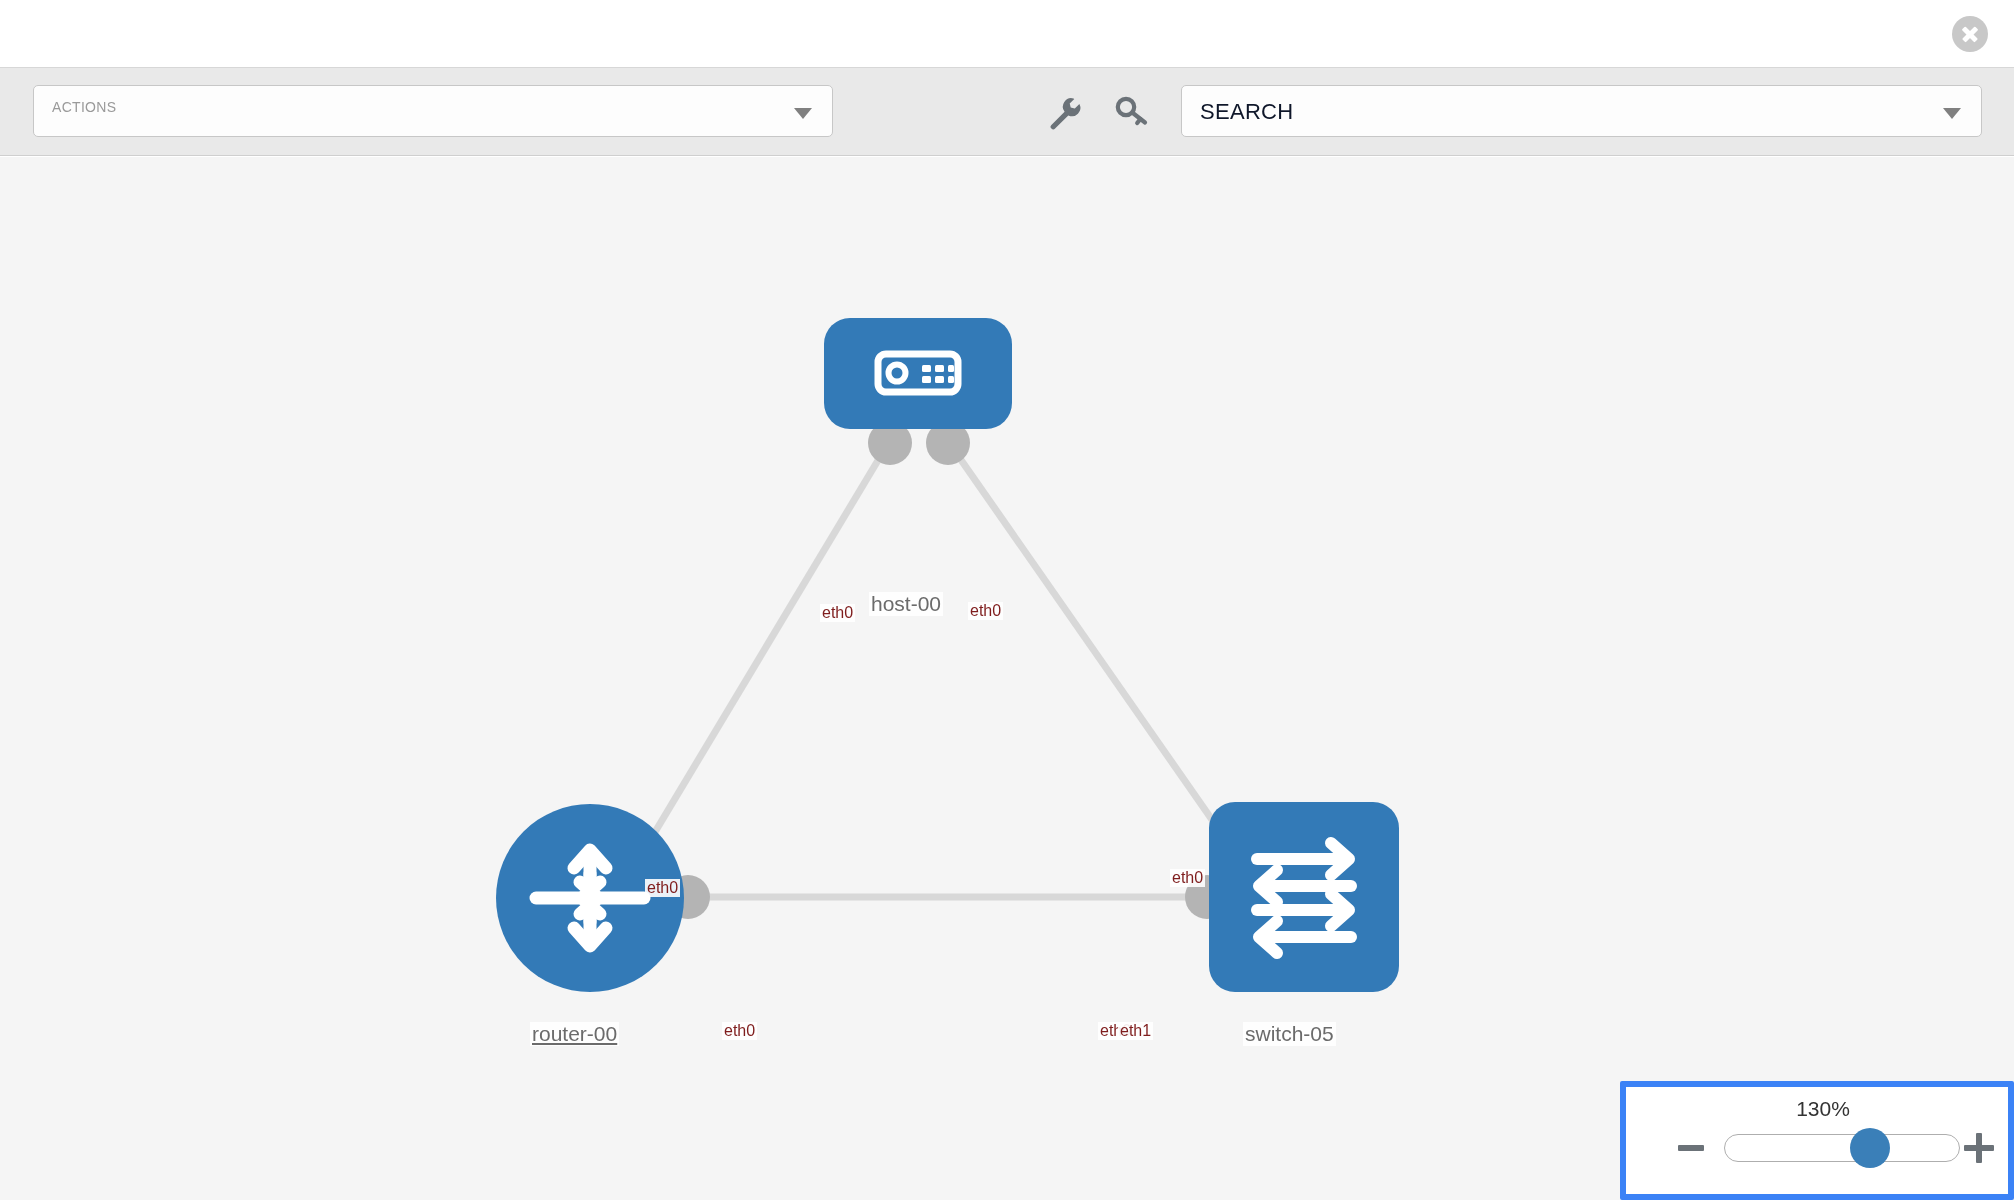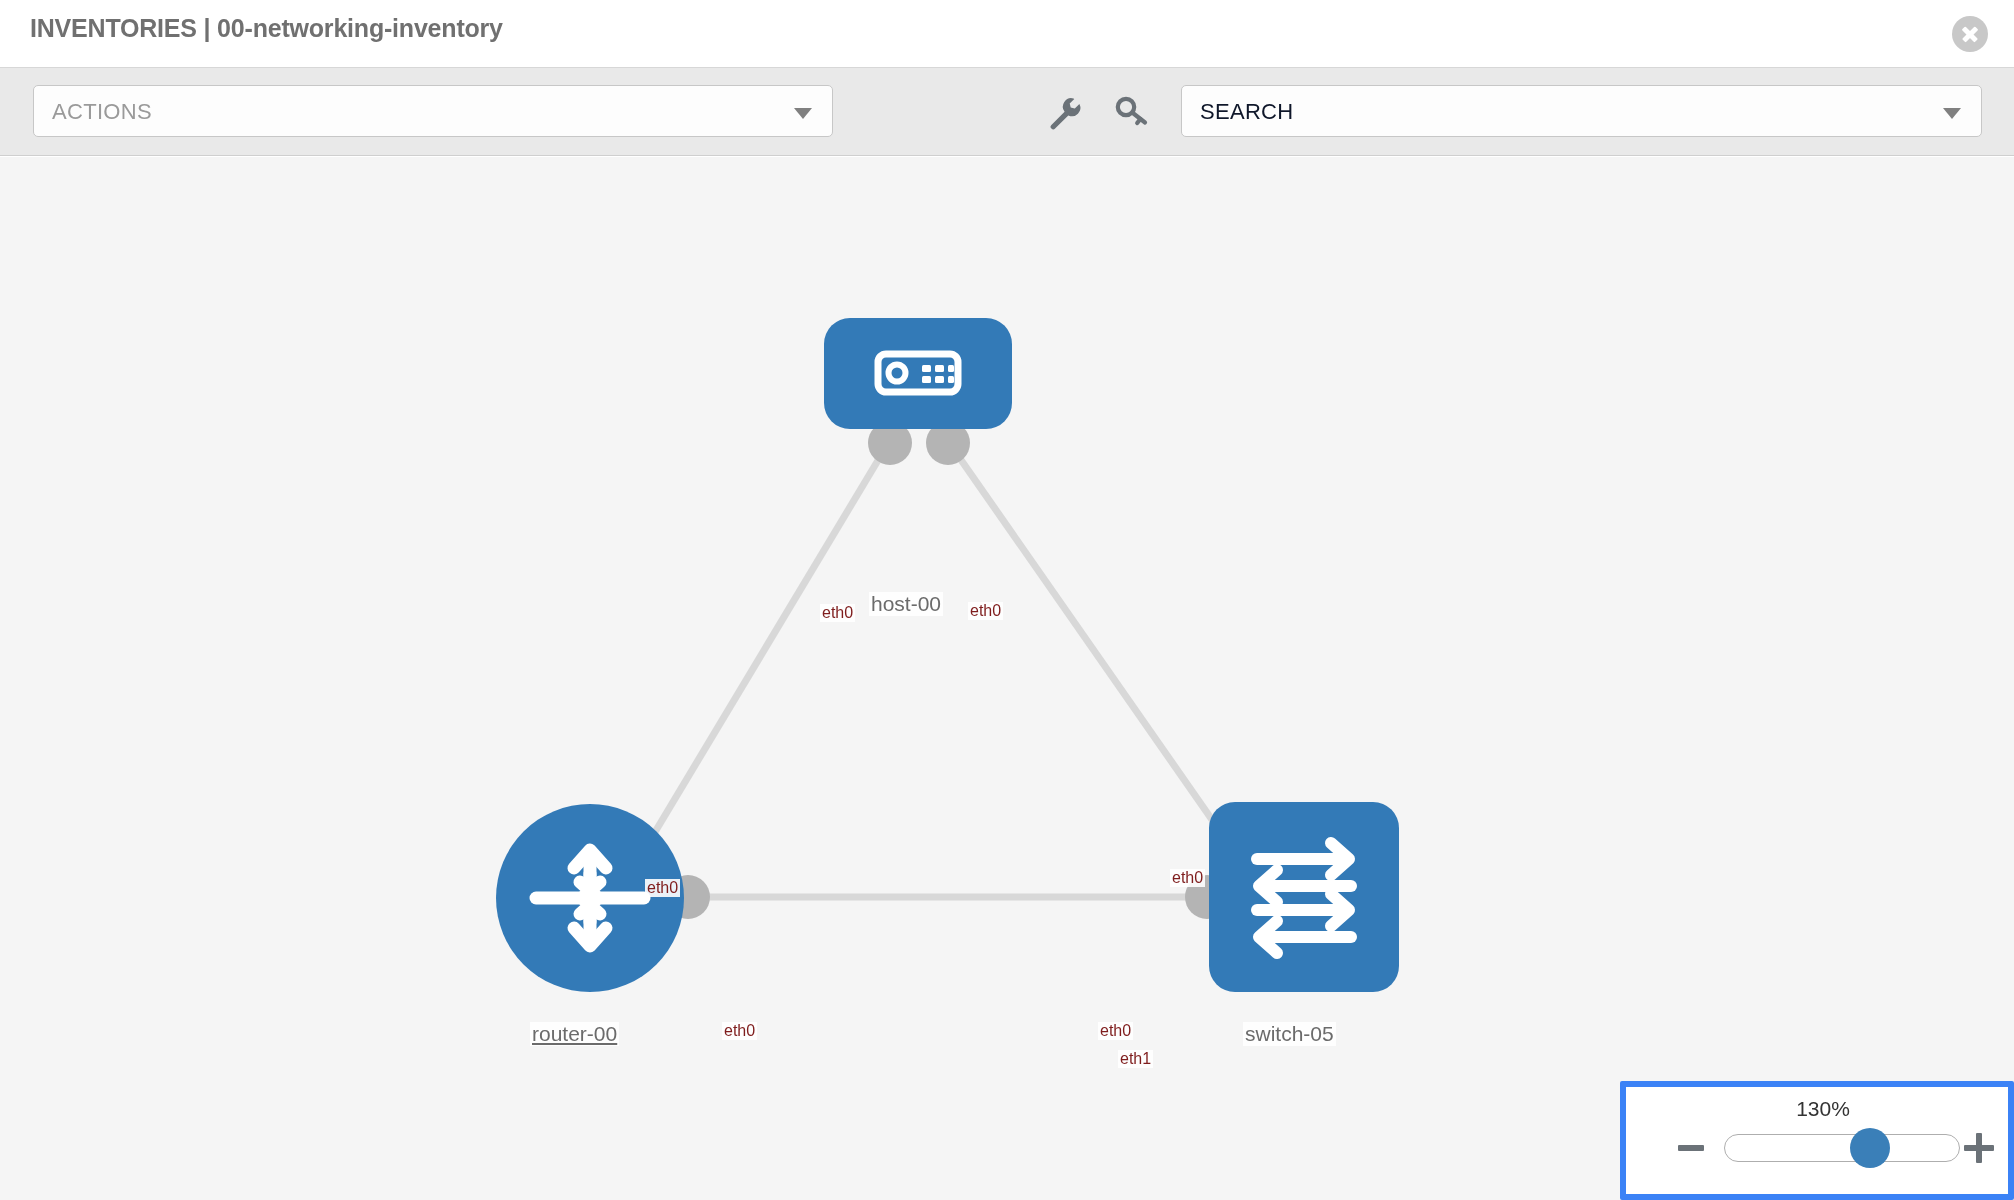--- a/index.html
+++ b/index.html
@@ -49,21 +49,21 @@
   }
   .actions-select {
     position: absolute; left: 33px; top: 85px;
     width: 800px; height: 52px;
     background: #fdfdfd;
     border: 1px solid #c7c7c7;
     border-radius: 5px;
   }
   .actions-label {
     position: absolute; left: 18px; top: 13px;
-    font-size: 22px; color: #9a9a9a;
+    font-size: 14px; color: #9a9a9a;
     letter-spacing: 0.3px;
   }
   .caret-down {
     position: absolute; right: 20px; top: 22px;
     width: 0; height: 0;
     border-left: 9px solid transparent;
     border-right: 9px solid transparent;
     border-top: 11px solid #808080;
   }
   .tool-icon {
@@ -180,21 +180,20 @@
     width: 40px; height: 40px;
     border-radius: 50%;
     background: #3a7fb8;
     cursor: pointer;
   }
 </style>
 </head>
 <body>
 
 <div class="titlebar">
-  <div class="titlebar-text">INVENTORIES | 00-networking-inventory</div>
   <div class="close-btn">
     <div class="x-a"></div>
     <div class="x-b"></div>
   </div>
 </div>
 
 <div class="toolbar"></div>
 
 <div class="actions-select">
   <div class="actions-label">ACTIONS</div>
@@ -291,21 +290,21 @@
   <div class="node-label label-host">host-00</div>
   <div class="node-label label-router">router-00</div>
   <div class="node-label label-switch">switch-05</div>
 
   <div class="edge-label" style="left:820px; top:447px;">eth0</div>
   <div class="edge-label" style="left:968px; top:445px;">eth0</div>
   <div class="edge-label" style="left:645px; top:722px;">eth0</div>
   <div class="edge-label" style="left:1170px; top:712px;">eth0</div>
   <div class="edge-label" style="left:722px; top:865px;">eth0</div>
   <div class="edge-label" style="left:1098px; top:865px;">eth0</div>
-  <div class="edge-label" style="left:1118px; top:893px;">eth1</div>
+  <div class="edge-label" style="left:1118px; top:865px;">eth1</div>
 
 </div>
 
 <div class="zoom-panel">
   <div class="zoom-value">130%</div>
   <div class="zoom-minus"></div>
   <div class="zoom-track"></div>
   <div class="zoom-handle" style="left: 224.32px;"></div>
   <div class="zoom-plus">
     <div class="h"></div>

